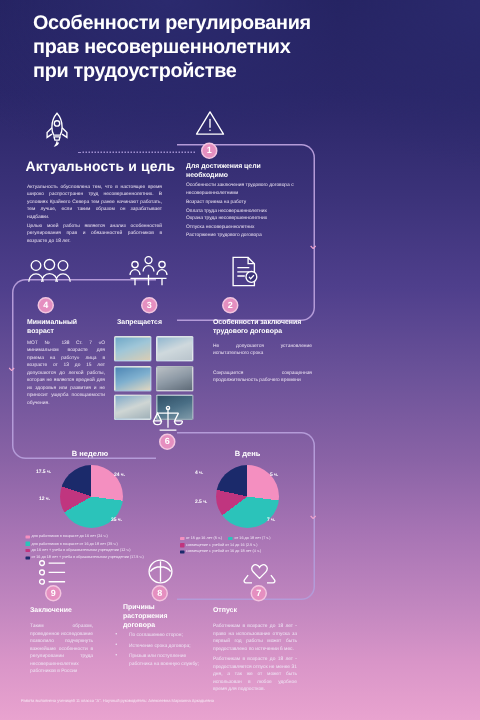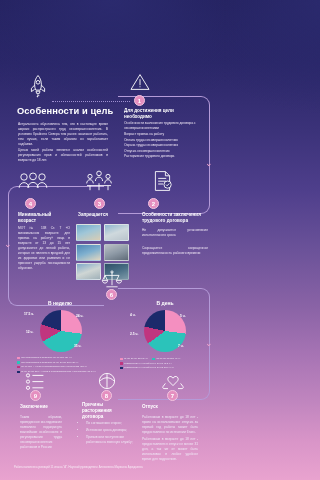--- a/index.html
+++ b/index.html
@@ -119,40 +119,41 @@
     font-size: 2.7px; color: #f7eaf5;
   }
 
   svg { display: block; }
 </style>
 </head>
 <body>
 
 <div class="page">
 
+  <div class="title">Особенности регулирования прав несовершеннолетних при трудоустройстве</div>
 
   <div class="rail rail-r1"></div>
   <div class="rail rail-l1"></div>
   <div class="rail rail-r2"></div>
   <div class="chev" style="left:205px; top:159px;">⌄</div>
   <div class="chev" style="left:4px;   top:240px;">⌄</div>
   <div class="chev" style="left:205px; top:339px;">⌄</div>
 
   <div class="dotline" style="left:52px; top:101px; width:78px;"></div>
 
   <div class="rocket">
     <svg width="22" height="24" viewBox="0 0 22 24" fill="none" stroke="#ffffff" stroke-width="0.9">
       <path d="M11 1.5c2.4 2.6 3.4 6 3.4 9.3 0 2.2-.5 4-1.2 5.3H8.8C8.1 14.8 7.6 13 7.6 10.8 7.6 7.5 8.6 4.1 11 1.5z"></path>
       <circle cx="11" cy="8.3" r="1.8"></circle>
       <path d="M7.6 11.2 4.4 14.3v3.3l3.2-2.2M14.4 11.2l3.2 3.1v3.3l-3.2-2.2"></path>
       <path d="M9 17.2h4l-.6 2.2H9.6z"></path>
       <path d="M11 20.2c0 1.1-.5 2.1-1 2.8.6-.2 1.6-.8 2-2"></path>
     </svg>
   </div>
-  <div class="h-big" style="left:17px; top:106px;">Особенности и цель</div>
+  <div class="h-big" style="left:17px; top:106px;">Актуальность и цель</div>
   <div class="body-txt" style="left:18px; top:122px; width:90px;">Актуальность обусловлена тем, что в настоящее время широко распространен труд несовершеннолетних. В условиях Крайнего Севера тем ранее начинают работать, тем лучше, если таким образом он зарабатывает надбавки.</div>
   <div class="body-txt" style="left:18px; top:148px; width:90px;">Целью моей работы является анализ особенностей регулирования прав и обязанностей работников в возрасте до 18 лет.</div>
 
   <div class="warn">
     <svg width="20" height="18" viewBox="0 0 20 18" fill="none" stroke="#ffffff" stroke-width="0.9">
       <path d="M10 1.6 19 16.4H1z" stroke-linejoin="round"></path>
       <path d="M10 6.6v5.2" stroke-linecap="round"></path>
       <circle cx="10" cy="13.8" r="0.55" fill="#fff" stroke="none"></circle>
     </svg>
   </div>

